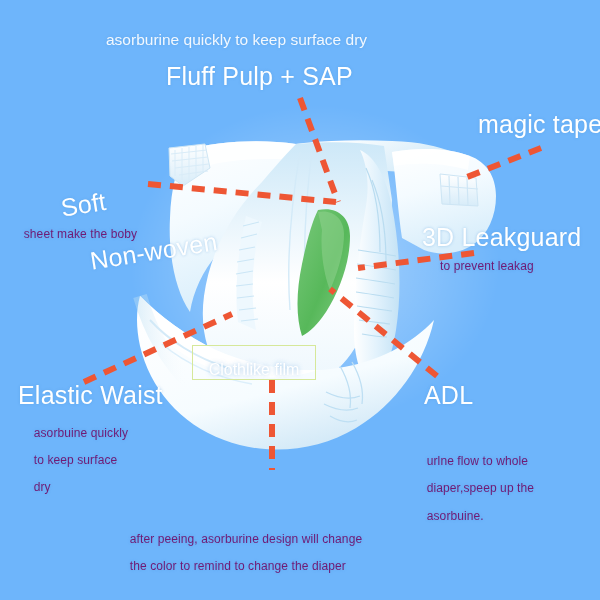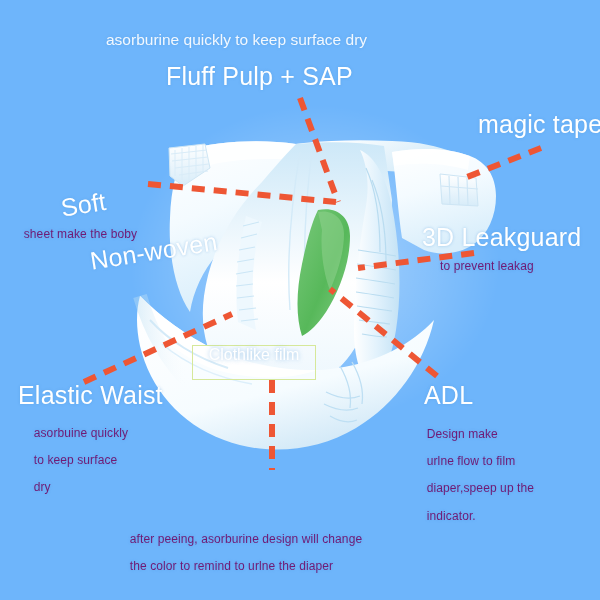--- a/index.html
+++ b/index.html
@@ -78,21 +78,21 @@
   
   #clothlike-box {
     position: absolute;
     left: 192px;
     top: 345px;
     width: 122px;
     height: 33px;
     border: 1.5px solid #d6e89a;
     background: rgba(255,255,255,0.10);
     display: flex;
-    align-items: flex-start;
+    align-items: flex-end;
     justify-content: center;
   }
   #clothlike-box .cl-text {
     font-size: 16px;
     color: #ffffff;
     text-shadow: 0 0 4px rgba(120,175,225,.7);
   }
 </style>
 </head>
 <body>
@@ -278,28 +278,28 @@
 
   <div class="label title" id="lbl-elastic">Elastic Waist</div>
   <div class="label sub" id="lbl-elastic-sub">
     <span>asorbuine quickly</span><br>
     <span>to keep surface</span><br>
     <span>dry</span>
   </div>
 
   <div class="label title" id="lbl-adl">ADL</div>
   <div class="label sub" id="lbl-adl-sub">
-    <span>Design make</span><br>
-    <span>urlne flow to film</span><br>
+    <br>
+    <span>urlne flow to whole</span><br>
     <span>diaper,speep up the</span><br>
-    <span>indicator.</span>
+    <span>asorbuine.</span>
   </div>
 
   <div class="label sub" id="lbl-wet-sub">
     <span>after peeing, asorburine design will change</span><br>
-    <span>the color to remind to urlne the diaper</span>
+    <span>the color to remind to change the diaper</span>
   </div>
 
   <div id="clothlike-box">
     <span class="cl-text">Clothlike film</span>
   </div>
 
 </div>
 
 </body></html>

